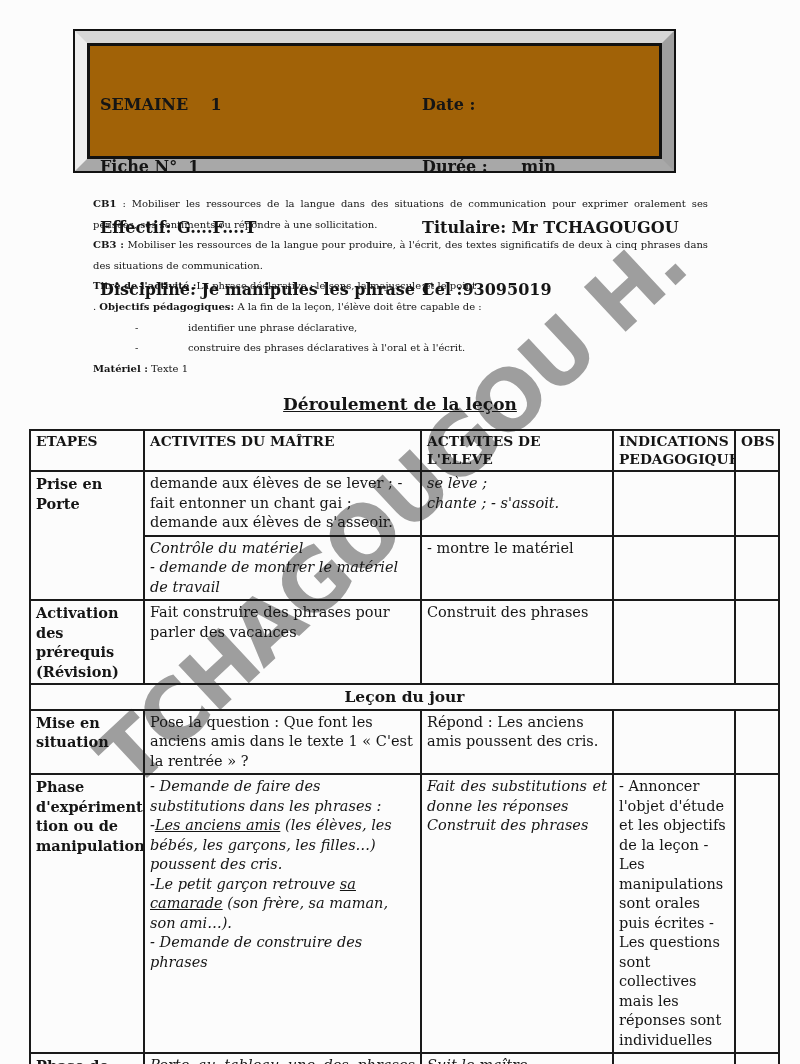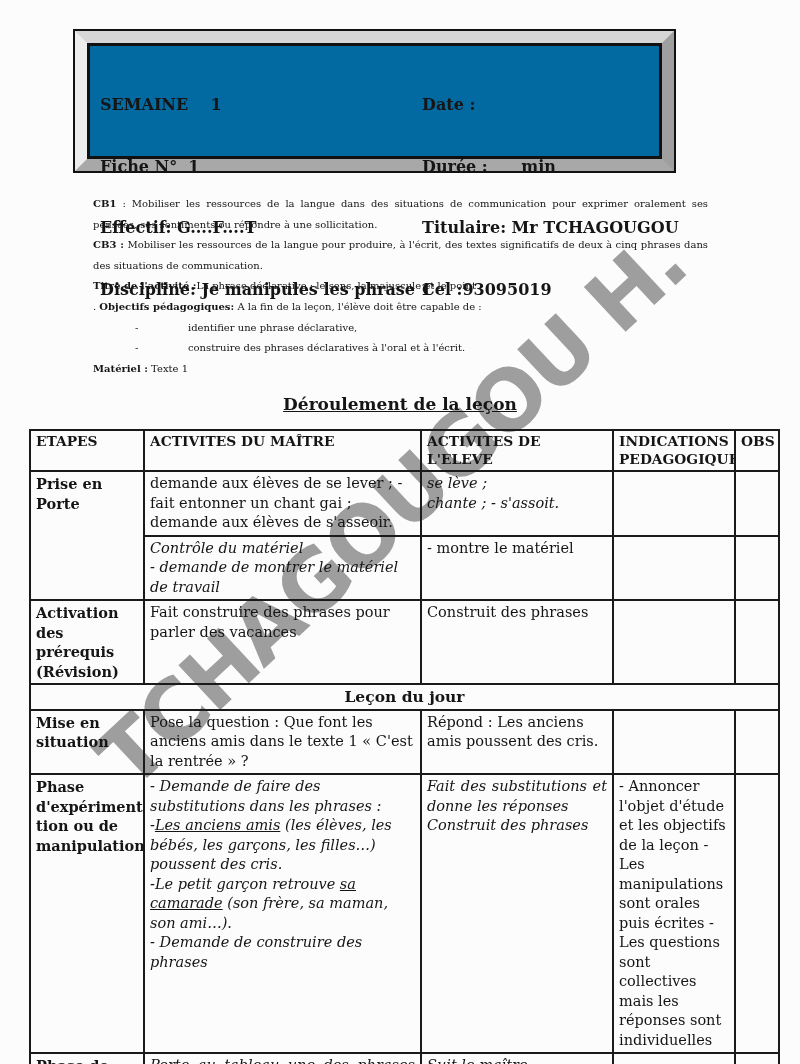--- a/index.html
+++ b/index.html
@@ -11,21 +11,21 @@
              font-size:84px;letter-spacing:-3px;color:#8a8a8a;opacity:.82;
              white-space:nowrap;transform:rotate(-43deg);transform-origin:0 50%;
              pointer-events:none;}
   .content{position:relative;z-index:2;}
   
   .headerbox{position:absolute;left:73px;top:29px;width:603px;height:144px;box-sizing:border-box;
              border:2px solid #111;}
   .bevel{width:100%;height:100%;box-sizing:border-box;border:12px solid;
          border-color:#d6d6d6 #9f9f9f #a8a8a8 #ededed;}
   .boxinner{position:relative;width:100%;height:100%;box-sizing:border-box;
-            border:3px solid #111;background:#0369a1;}
+            border:3px solid #111;background:#a16207;}
   .hcol{position:absolute;top:8px;font-weight:bold;font-size:16px;line-height:20.5px;white-space:pre;}
   .hcol.left{left:10px;}
   .hcol.right{left:332px;}
   
   .intro{position:absolute;left:93px;top:194px;width:615px;font-size:10px;line-height:20.6px;}
   .intro p{margin:0;}
   .just{text-align:justify;}
   .b{font-weight:bold;}
   .u{text-decoration:underline;}
   .bullet{padding-left:42px;}

